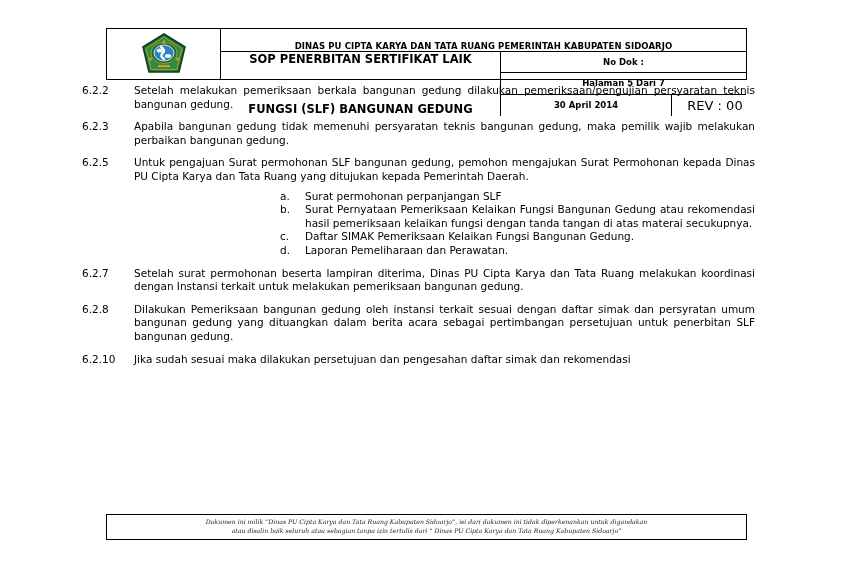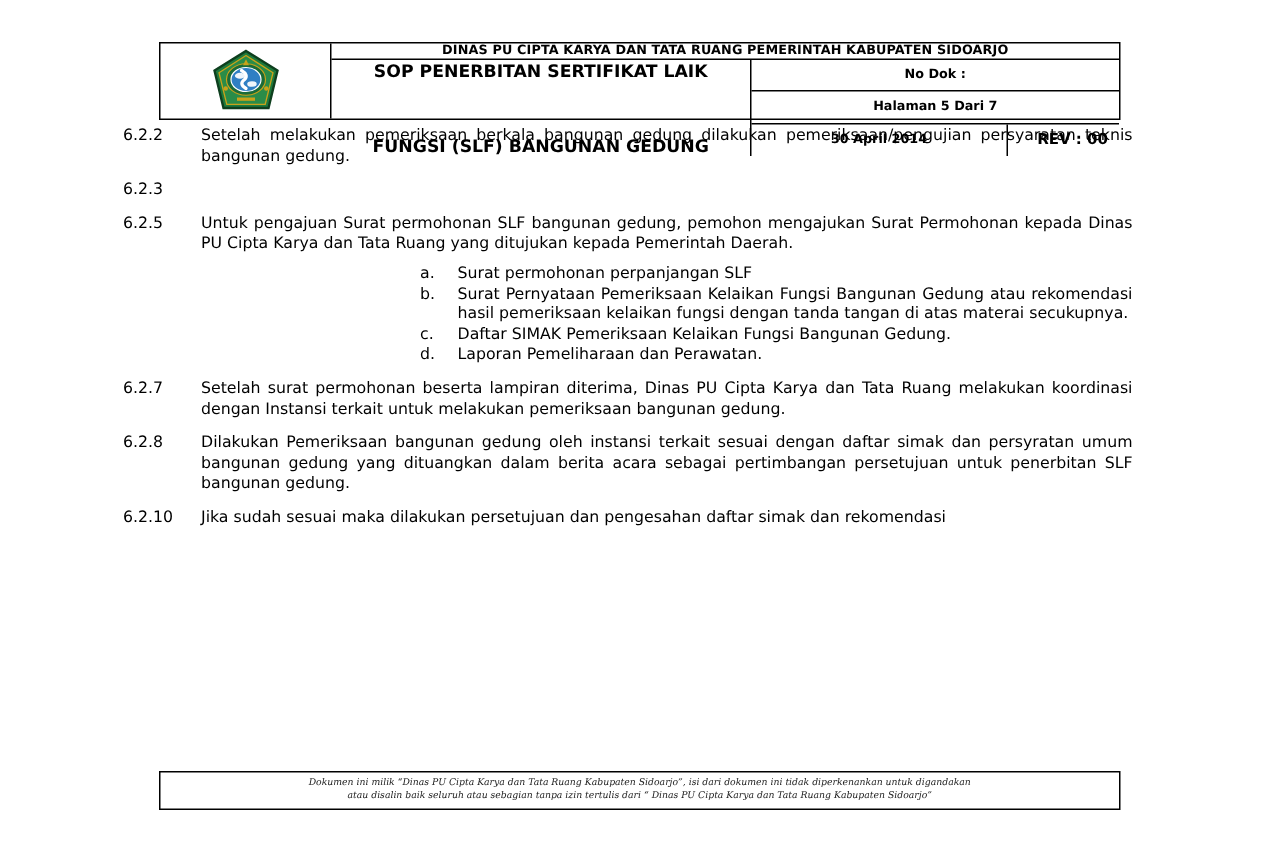--- a/index.html
+++ b/index.html
@@ -60,20 +60,21 @@
     height: 13px;
     border-bottom: 1px solid #000;
     box-sizing: border-box;
     display: flex;
     align-items: center;
     justify-content: center;
     font-size: 8.5px;
     font-weight: bold;
     letter-spacing: 0.1px;
     white-space: nowrap;
+    margin-top: 12px;
   }
   .info-row {
     flex: 1 1 auto;
     display: flex;
     box-sizing: border-box;
   }
   .title-cell {
     width: 280px;
     flex: 0 0 280px;
     border-right: 1px solid #000;
@@ -123,22 +124,22 @@
     font-weight: bold;
     height: 100%;
     white-space: nowrap;
   }
   .meta-split-right {
     width: 62px;
     flex: 0 0 62px;
     display: flex;
     align-items: center;
     justify-content: center;
-    font-size: 10px;
-    font-weight: bold;
+    font-size: 13px;
+    font-weight: normal;
     height: 100%;
     white-space: nowrap;
   }
 
   
   .content {
     position: absolute;
     left: 0;
     top: 84px;
     width: 847px;
@@ -256,20 +257,21 @@
 
   <div class="content">
 
     <div class="clause">
       <div class="clause-num">6.2.2</div>
       <div class="clause-body">Setelah melakukan pemeriksaan berkala bangunan gedung dilakukan pemeriksaan/pengujian persyaratan teknis bangunan gedung.</div>
     </div>
 
     <div class="clause">
       <div class="clause-num">6.2.3</div>
+      <div class="clause-body">Apabila bangunan gedung tidak memenuhi persyaratan teknis bangunan gedung, maka pemilik wajib melakukan perbaikan bangunan gedung.</div>
     </div>
 
 
     <div class="clause">
       <div class="clause-num">6.2.5</div>
       <div class="clause-body">Untuk pengajuan Surat permohonan SLF bangunan gedung, pemohon mengajukan Surat Permohonan kepada Dinas PU Cipta Karya dan Tata Ruang yang ditujukan kepada Pemerintah Daerah.</div>
     </div>
 
 
     <div class="subitems">

